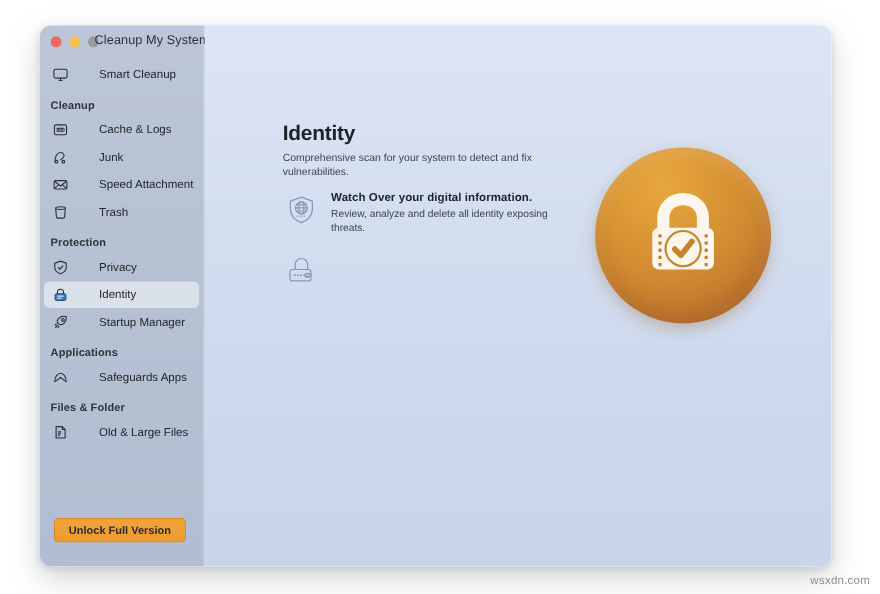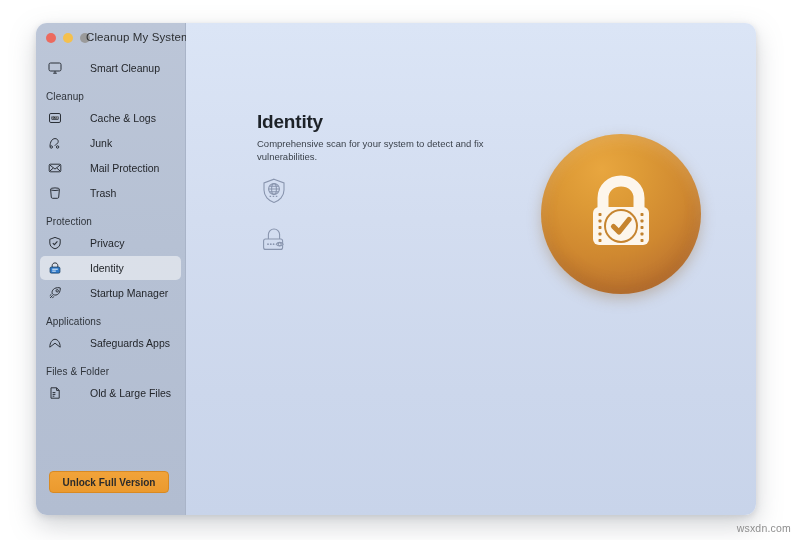--- a/index.html
+++ b/index.html
@@ -69,21 +69,21 @@
 
   #sidebar-nav {
     position: absolute;
     top: 32px;
     left: 0;
     right: 0;
   }
 
   .nav-group-label {
     font-size: 10px;
-    font-weight: normal;
+    font-weight: bold;
     color: #2f343b;
     padding: 10px 0 3px 10px;
     letter-spacing: 0.1px;
   }
 
   .nav-item {
     display: flex;
     align-items: center;
     height: 24px;
     margin: 1px 4px;
@@ -294,21 +294,21 @@
 
       <div class="nav-item">
         <span class="nav-icon">
           <svg width="16" height="16" viewBox="0 0 16 16" fill="none" stroke="#2b3038" stroke-width="1">
             <rect x="2.2" y="4.2" width="11.6" height="7.6" rx="1.2"></rect>
             <path d="M2.6 4.8 L8 9.1 L13.4 4.8"></path>
             <path d="M2.6 11.3 L6.2 8.1"></path>
             <path d="M13.4 11.3 L9.8 8.1"></path>
           </svg>
         </span>
-        <span class="nav-label">Mail Protection</span>
+        <span class="nav-label">Speed Attachment</span>
       </div>
 
       <div class="nav-item">
         <span class="nav-icon">
           <svg width="16" height="16" viewBox="0 0 16 16" fill="none" stroke="#2b3038" stroke-width="1">
             <path d="M3.6 4.3 L4.3 12.2 C4.35 12.9 4.9 13.3 5.5 13.3 L10.5 13.3 C11.1 13.3 11.65 12.9 11.7 12.2 L12.4 4.3"></path>
             <ellipse cx="8" cy="4.2" rx="4.4" ry="1.3"></ellipse>
           </svg>
         </span>
         <span class="nav-label">Trash</span>
@@ -395,20 +395,24 @@
         <span class="feature-icon">
           <svg width="32" height="32" viewBox="0 0 32 32" fill="none" stroke="#8995ae" stroke-width="1.1">
             <path d="M16 4.2 L26 7.9 V15 C26 21 21.6 25.6 16 27.4 C10.4 25.6 6 21 6 15 V7.9 Z"></path>
             <circle cx="16" cy="14" r="5.4"></circle>
             <ellipse cx="16" cy="14" rx="2.4" ry="5.4"></ellipse>
             <line x1="10.6" y1="14" x2="21.4" y2="14"></line>
             <line x1="11.6" y1="11.2" x2="20.4" y2="11.2"></line>
             <line x1="11.6" y1="16.8" x2="20.4" y2="16.8"></line>
             <line x1="11.6" y1="21.4" x2="20.4" y2="21.4" stroke-dasharray="1.5 1.6"></line>
           </svg>
+        </span>
+        <span class="feature-text">
+          <span class="feature-title" style="display:block">Watch Over your digital information.</span>
+          <span class="feature-desc" style="display:block">Review, analyze and delete all identity exposing threats.</span>
         </span>
       </div>
 
       <div class="feature-row">
         <span class="feature-icon">
           <svg width="32" height="32" viewBox="0 0 32 32" fill="none" stroke="#8995ae" stroke-width="1.1">
             <path d="M10.4 15 V10.6 C10.4 7.4 12.9 5 16 5 C19.1 5 21.6 7.4 21.6 10.6 V15"></path>
             <rect x="5.6" y="15" width="19" height="10.4" rx="2"></rect>
             <circle cx="10" cy="20.2" r="0.9" fill="#8995ae" stroke="none"></circle>
             <circle cx="12.8" cy="20.2" r="0.9" fill="#8995ae" stroke="none"></circle>

